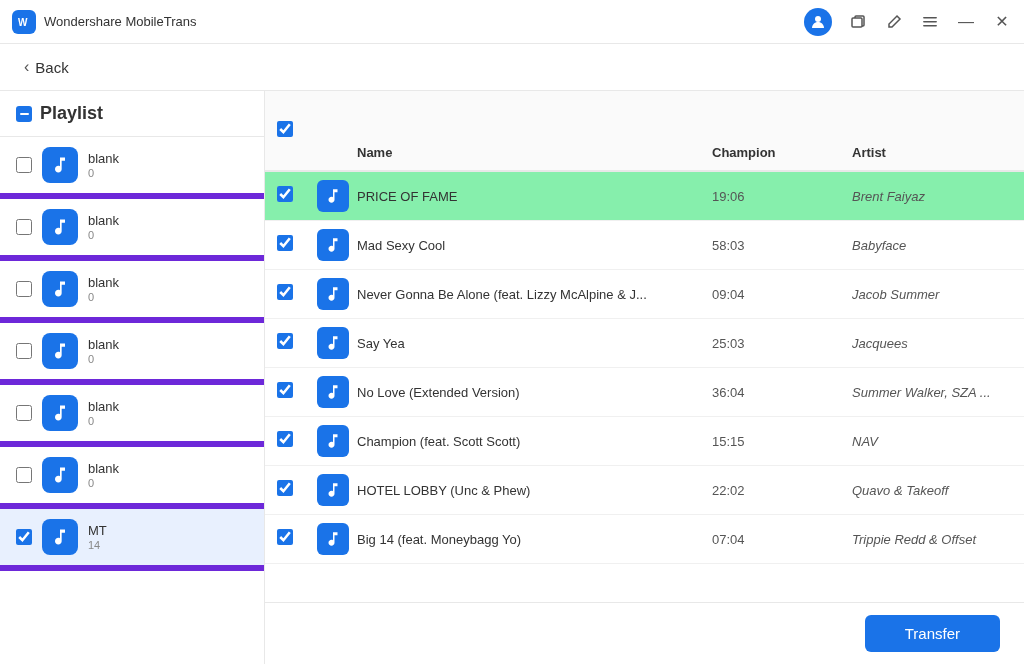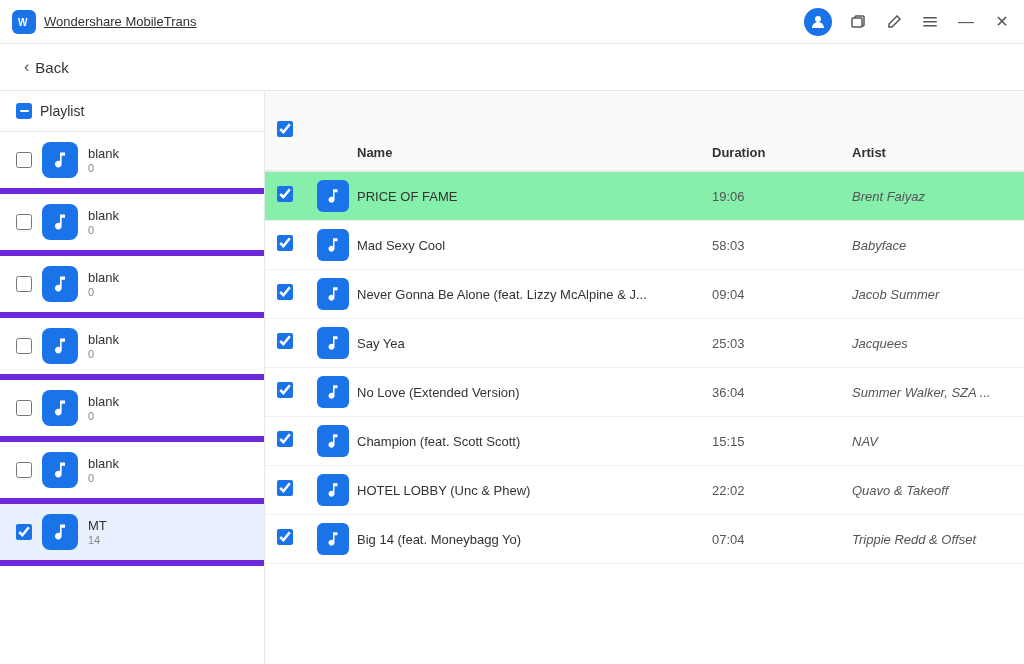--- a/index.html
+++ b/index.html
@@ -38,21 +38,20 @@
       align-items: center;
       justify-content: center;
       color: white;
       font-size: 12px;
       font-weight: bold;
     }
     .app-title {
       font-size: 13px;
       color: #333;
       font-weight: 500;
-      text-decoration: underline;
     }
     .title-bar-right {
       display: flex;
       align-items: center;
       gap: 16px;
     }
     .title-bar-btn {
       cursor: pointer;
       color: #555;
       font-size: 16px;
@@ -118,22 +117,22 @@
       display: flex;
       align-items: center;
       gap: 8px;
       padding: 12px 16px;
       border-bottom: 1px solid #e8e8e8;
       background: #fff;
       position: sticky;
       top: 0;
     }
     .sidebar-header-label {
-      font-size: 14px;
-      font-weight: 400;
+      font-size: 18px;
+      font-weight: 700;
       color: #333;
     }
 
     .sidebar-item {
       display: flex;
       align-items: center;
       gap: 10px;
       padding: 10px 16px;
       cursor: pointer;
       border-bottom: 6px solid #6d28d9;
@@ -456,21 +455,21 @@
   </div>
 
   <div class="content-panel">
 
     <div class="table-header">
       <div>
         <input type="checkbox" class="header-checkbox" checked="" style="">
       </div>
       <div></div>
       <div class="table-header-cell">Name</div>
-      <div class="table-header-cell">Duration</div>
+      <div class="table-header-cell">Champion</div>
       <div class="table-header-cell">Artist</div>
     </div>
 
     <div class="table-body">
 
       <div class="table-row" style="background:#86efac;">
         <div>
           <input type="checkbox" class="row-checkbox" checked="" style="">
         </div>
         <div class="song-icon">
@@ -576,15 +575,18 @@
               <path d="M12 3v10.55c-.59-.34-1.27-.55-2-.55-2.21 0-4 1.79-4 4s1.79 4 4 4 4-1.79 4-4V7h4V3h-6z"></path>
             </svg>
         </div>
         <div class="song-name">Big 14 (feat. Moneybagg Yo)</div>
         <div class="song-duration">07:04</div>
         <div class="song-artist">Trippie Redd &amp; Offset</div>
       </div>
 
     </div>
 
+    <div class="footer">
+      <button class="transfer-btn">Transfer</button>
+    </div>
   </div>
 
 </div>
 
 </body></html>

